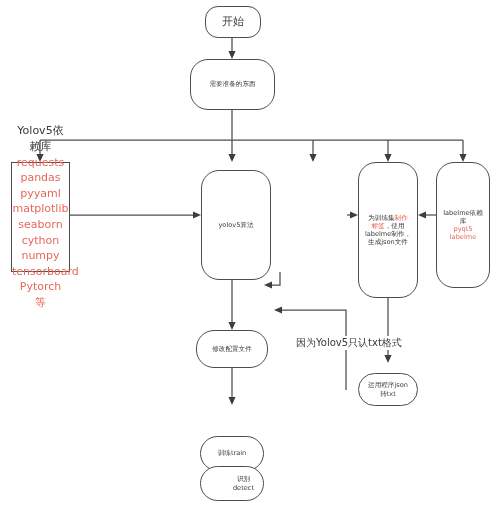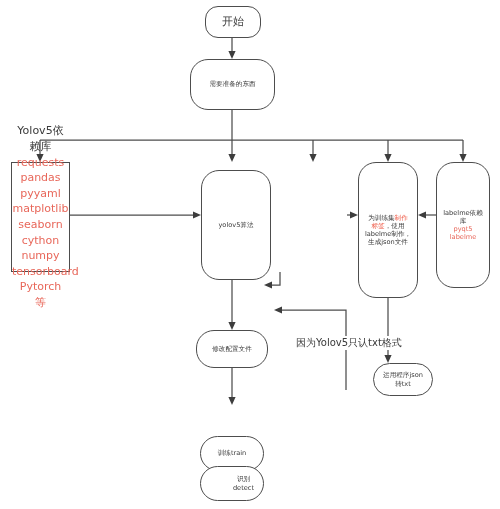--- a/index.html
+++ b/index.html
@@ -184,21 +184,21 @@
       <div>库</div>
       <div class="accent">pyqt5</div>
       <div class="accent">labelme</div>
     </div>
   </div>
 
   <div class="node t-small" style="left:196px; top:330px; width:72px; height:38px;">
     <span class="node-inner">修改配置文件</span>
   </div>
 
-  <div class="node t-small" style="left:358px; top:363px; width:60px; height:33px;margin-left:15px;">
+  <div class="node t-small" style="left:358px; top:373px; width:60px; height:33px;">
     <div class="node-inner">
       <div>运用程序json</div>
       <div>转txt</div>
     </div>
   </div>
 
   <div class="node t-small" style="left:200px; top:405px; width:64px; height:35px;margin-top:31px;">
     <span class="node-inner">训练train</span>
   </div>
 

